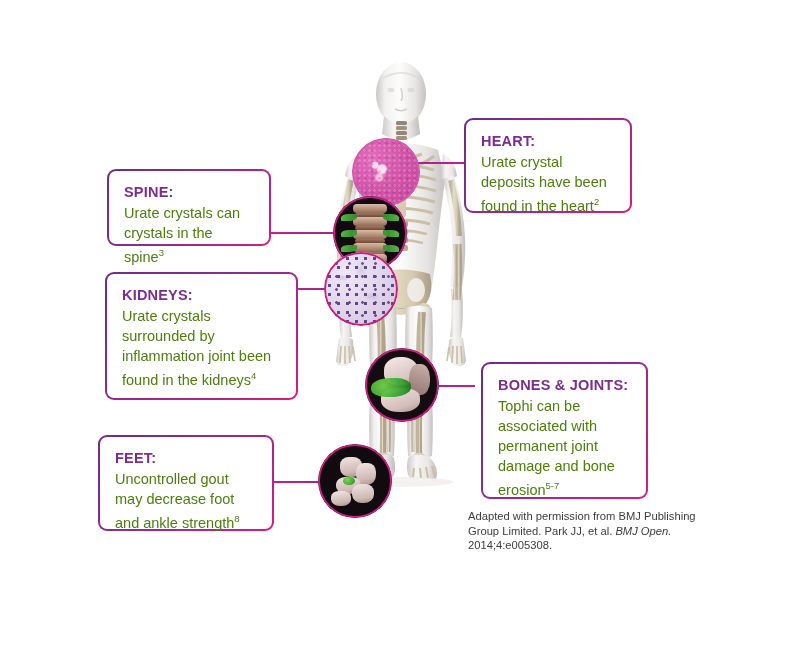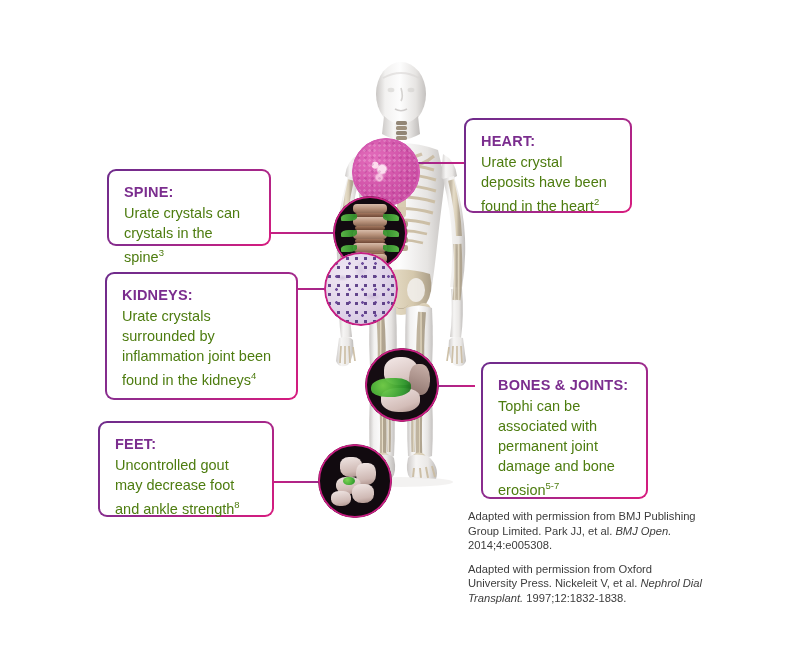--- a/index.html
+++ b/index.html
@@ -419,21 +419,21 @@
     </div>
   </div>
 
   <div class="callout" id="callout-kidneys" style="left:96px; top:272px; width:193px; height:128px;margin-left:9px;">
     <div class="callout-inner">
       <div class="callout-title">KIDNEYS:</div>
       <div class="callout-body"><span>Urate crystals surrounded by inflammation joint been found in the kidneys</span><sup>4</sup></div>
     </div>
   </div>
 
-  <div class="callout" id="callout-feet" style="left:98px; top:421px; width:176px; height:96px;">
+  <div class="callout" id="callout-feet" style="left:98px; top:435px; width:176px; height:96px;">
     <div class="callout-inner">
       <div class="callout-title">FEET:</div>
       <div class="callout-body"><span>Uncontrolled gout may decrease foot and ankle strength</span><sup>8</sup></div>
     </div>
   </div>
 
   <div class="callout" id="callout-heart" style="left:464px; top:118px; width:168px; height:95px;">
     <div class="callout-inner">
       <div class="callout-title">HEART:</div>
       <div class="callout-body"><span>Urate crystal deposits have been found in the heart</span><sup>2</sup></div>
@@ -444,17 +444,15 @@
     <div class="callout-inner">
       <div class="callout-title">BONES &amp; JOINTS:</div>
       <div class="callout-body"><span>Tophi can be associated with permanent joint damage and bone erosion</span><sup>5-7</sup></div>
     </div>
   </div>
 
   <div id="footnotes">
     <p class="fn-para"><span>Adapted with permission from BMJ</span>
       <span>Publishing Group Limited. Park JJ, et al.</span>
       <em>BMJ Open.</em><span> 2014;4:e005308.</span></p>
-    <p class="fn-para"><span>Adapted with permission from Oxford</span>
-      <span>University Press. Nickeleit V, et al. </span><em>Nephrol Dial Transplant.</em><span> 1997;12:1832-1838.</span></p>
   </div>
 
 </div>
 
 </body></html>

